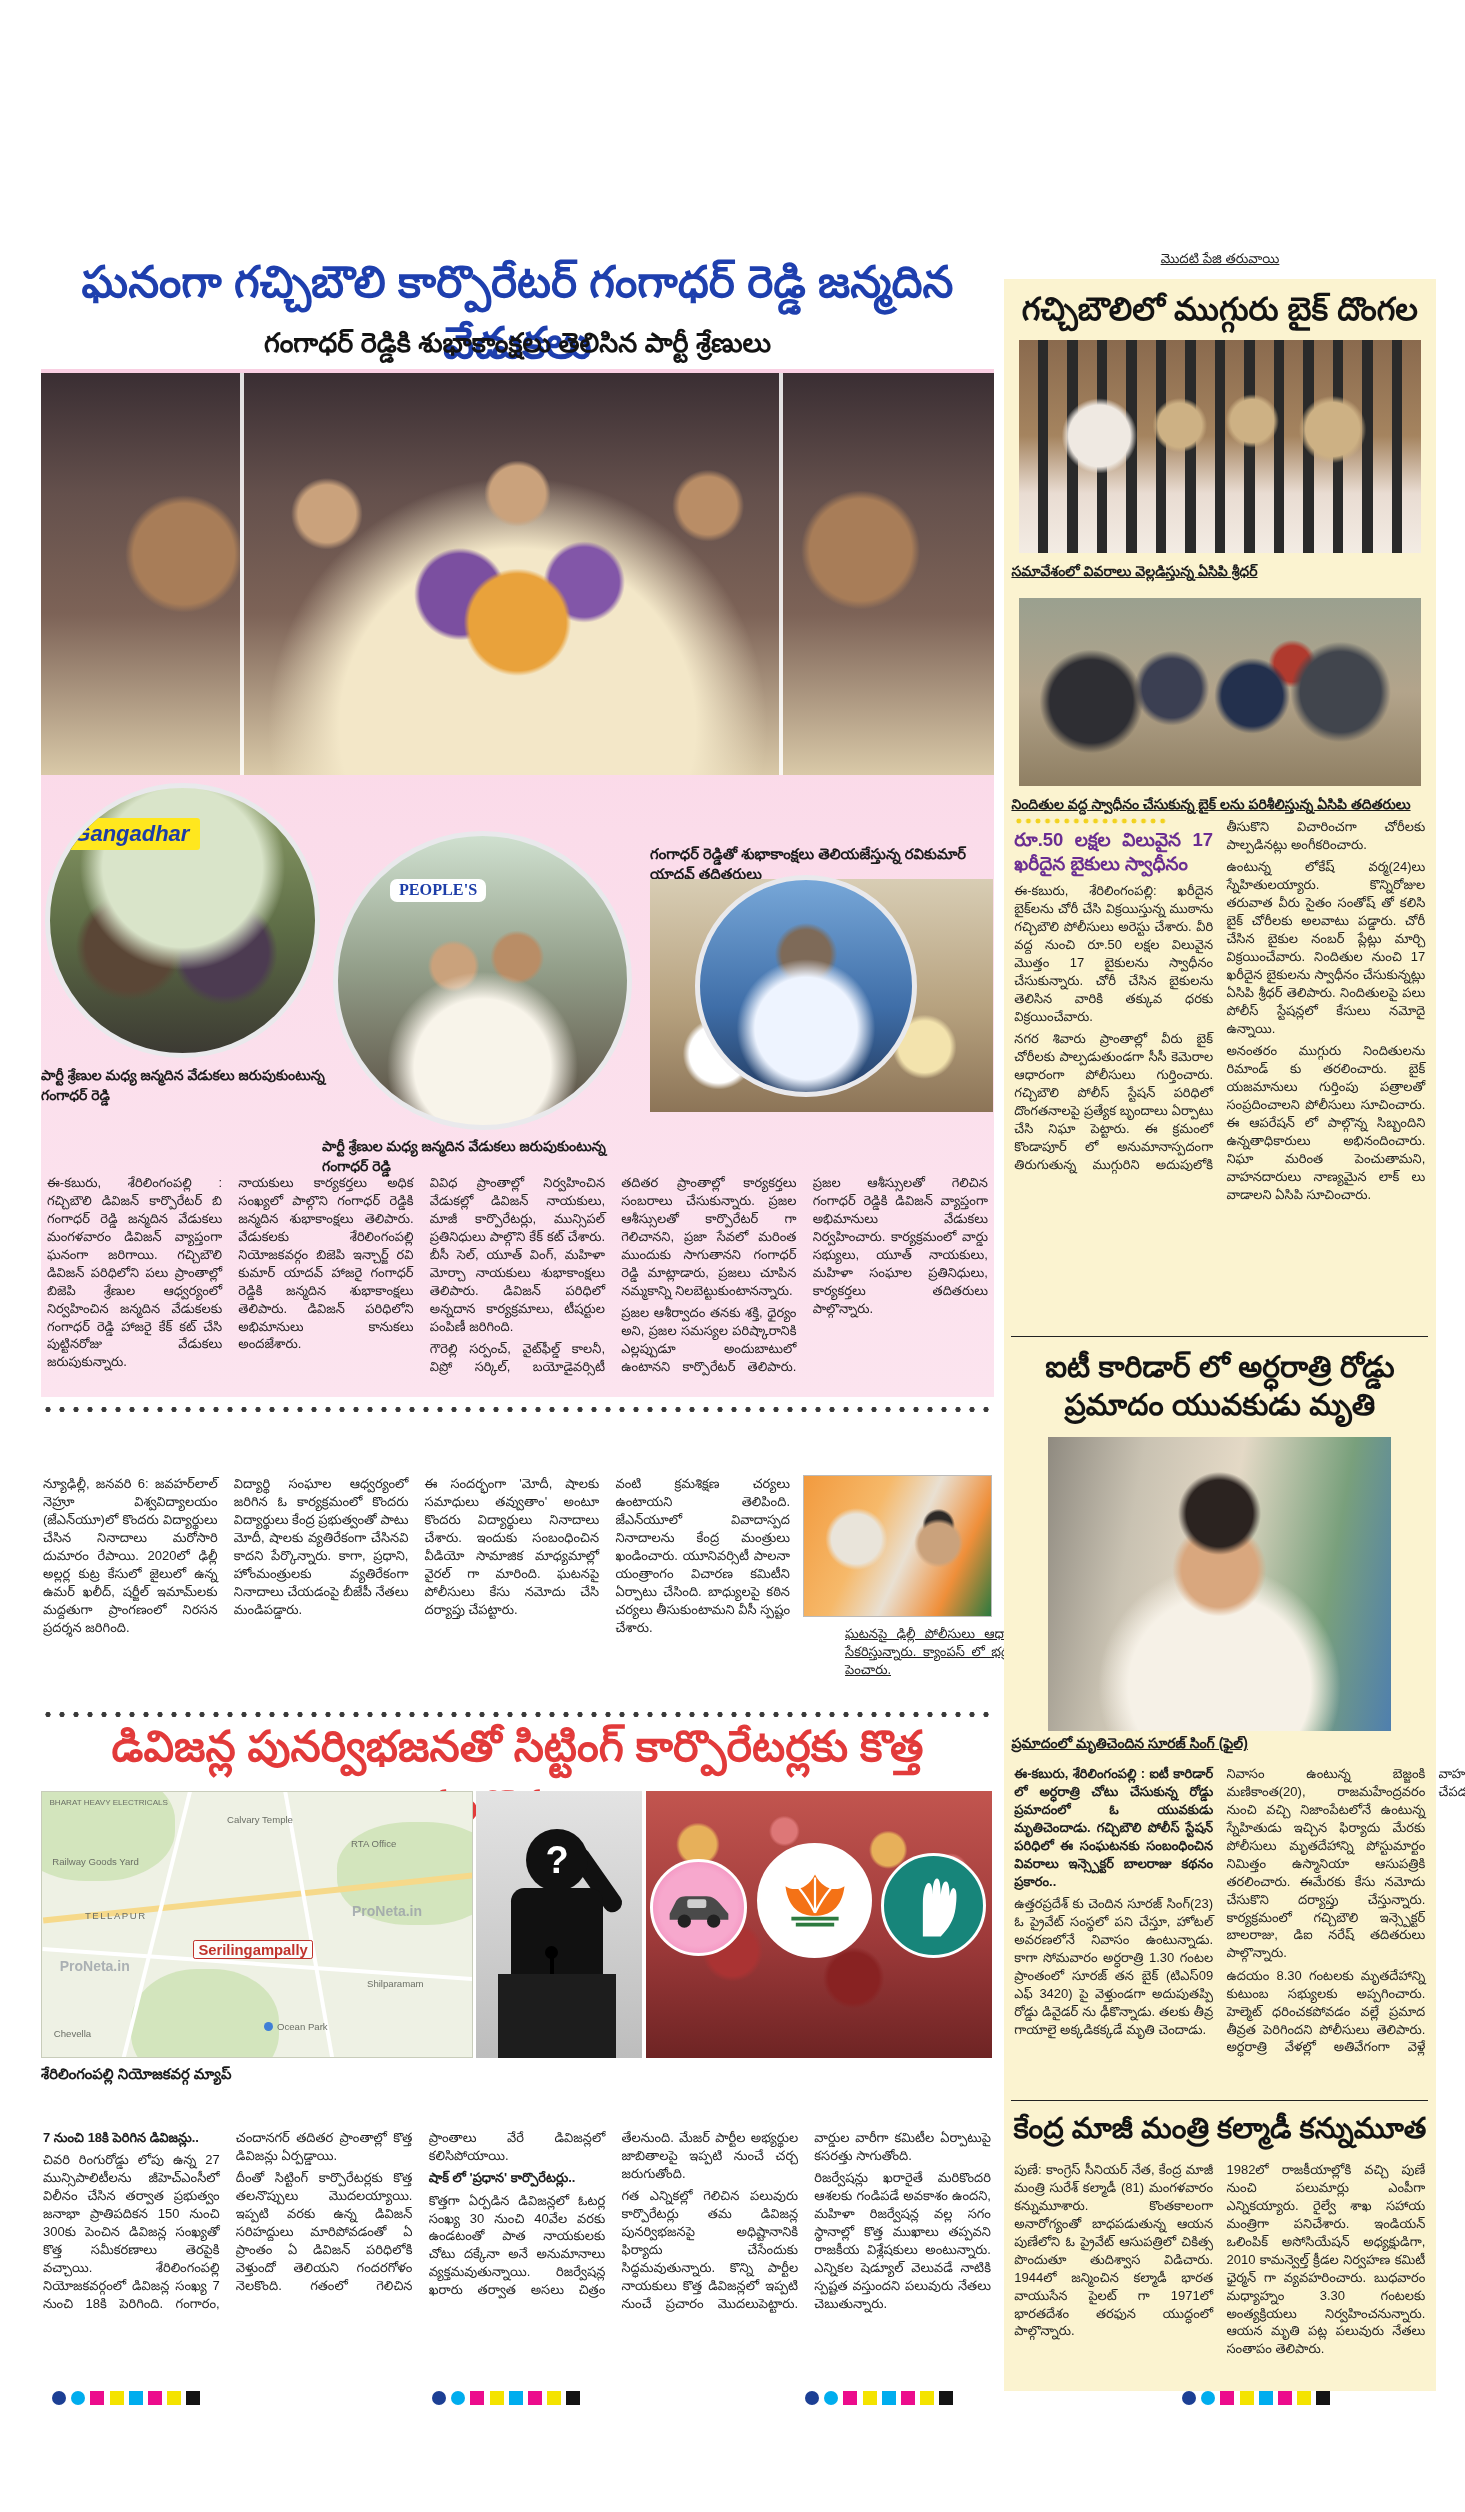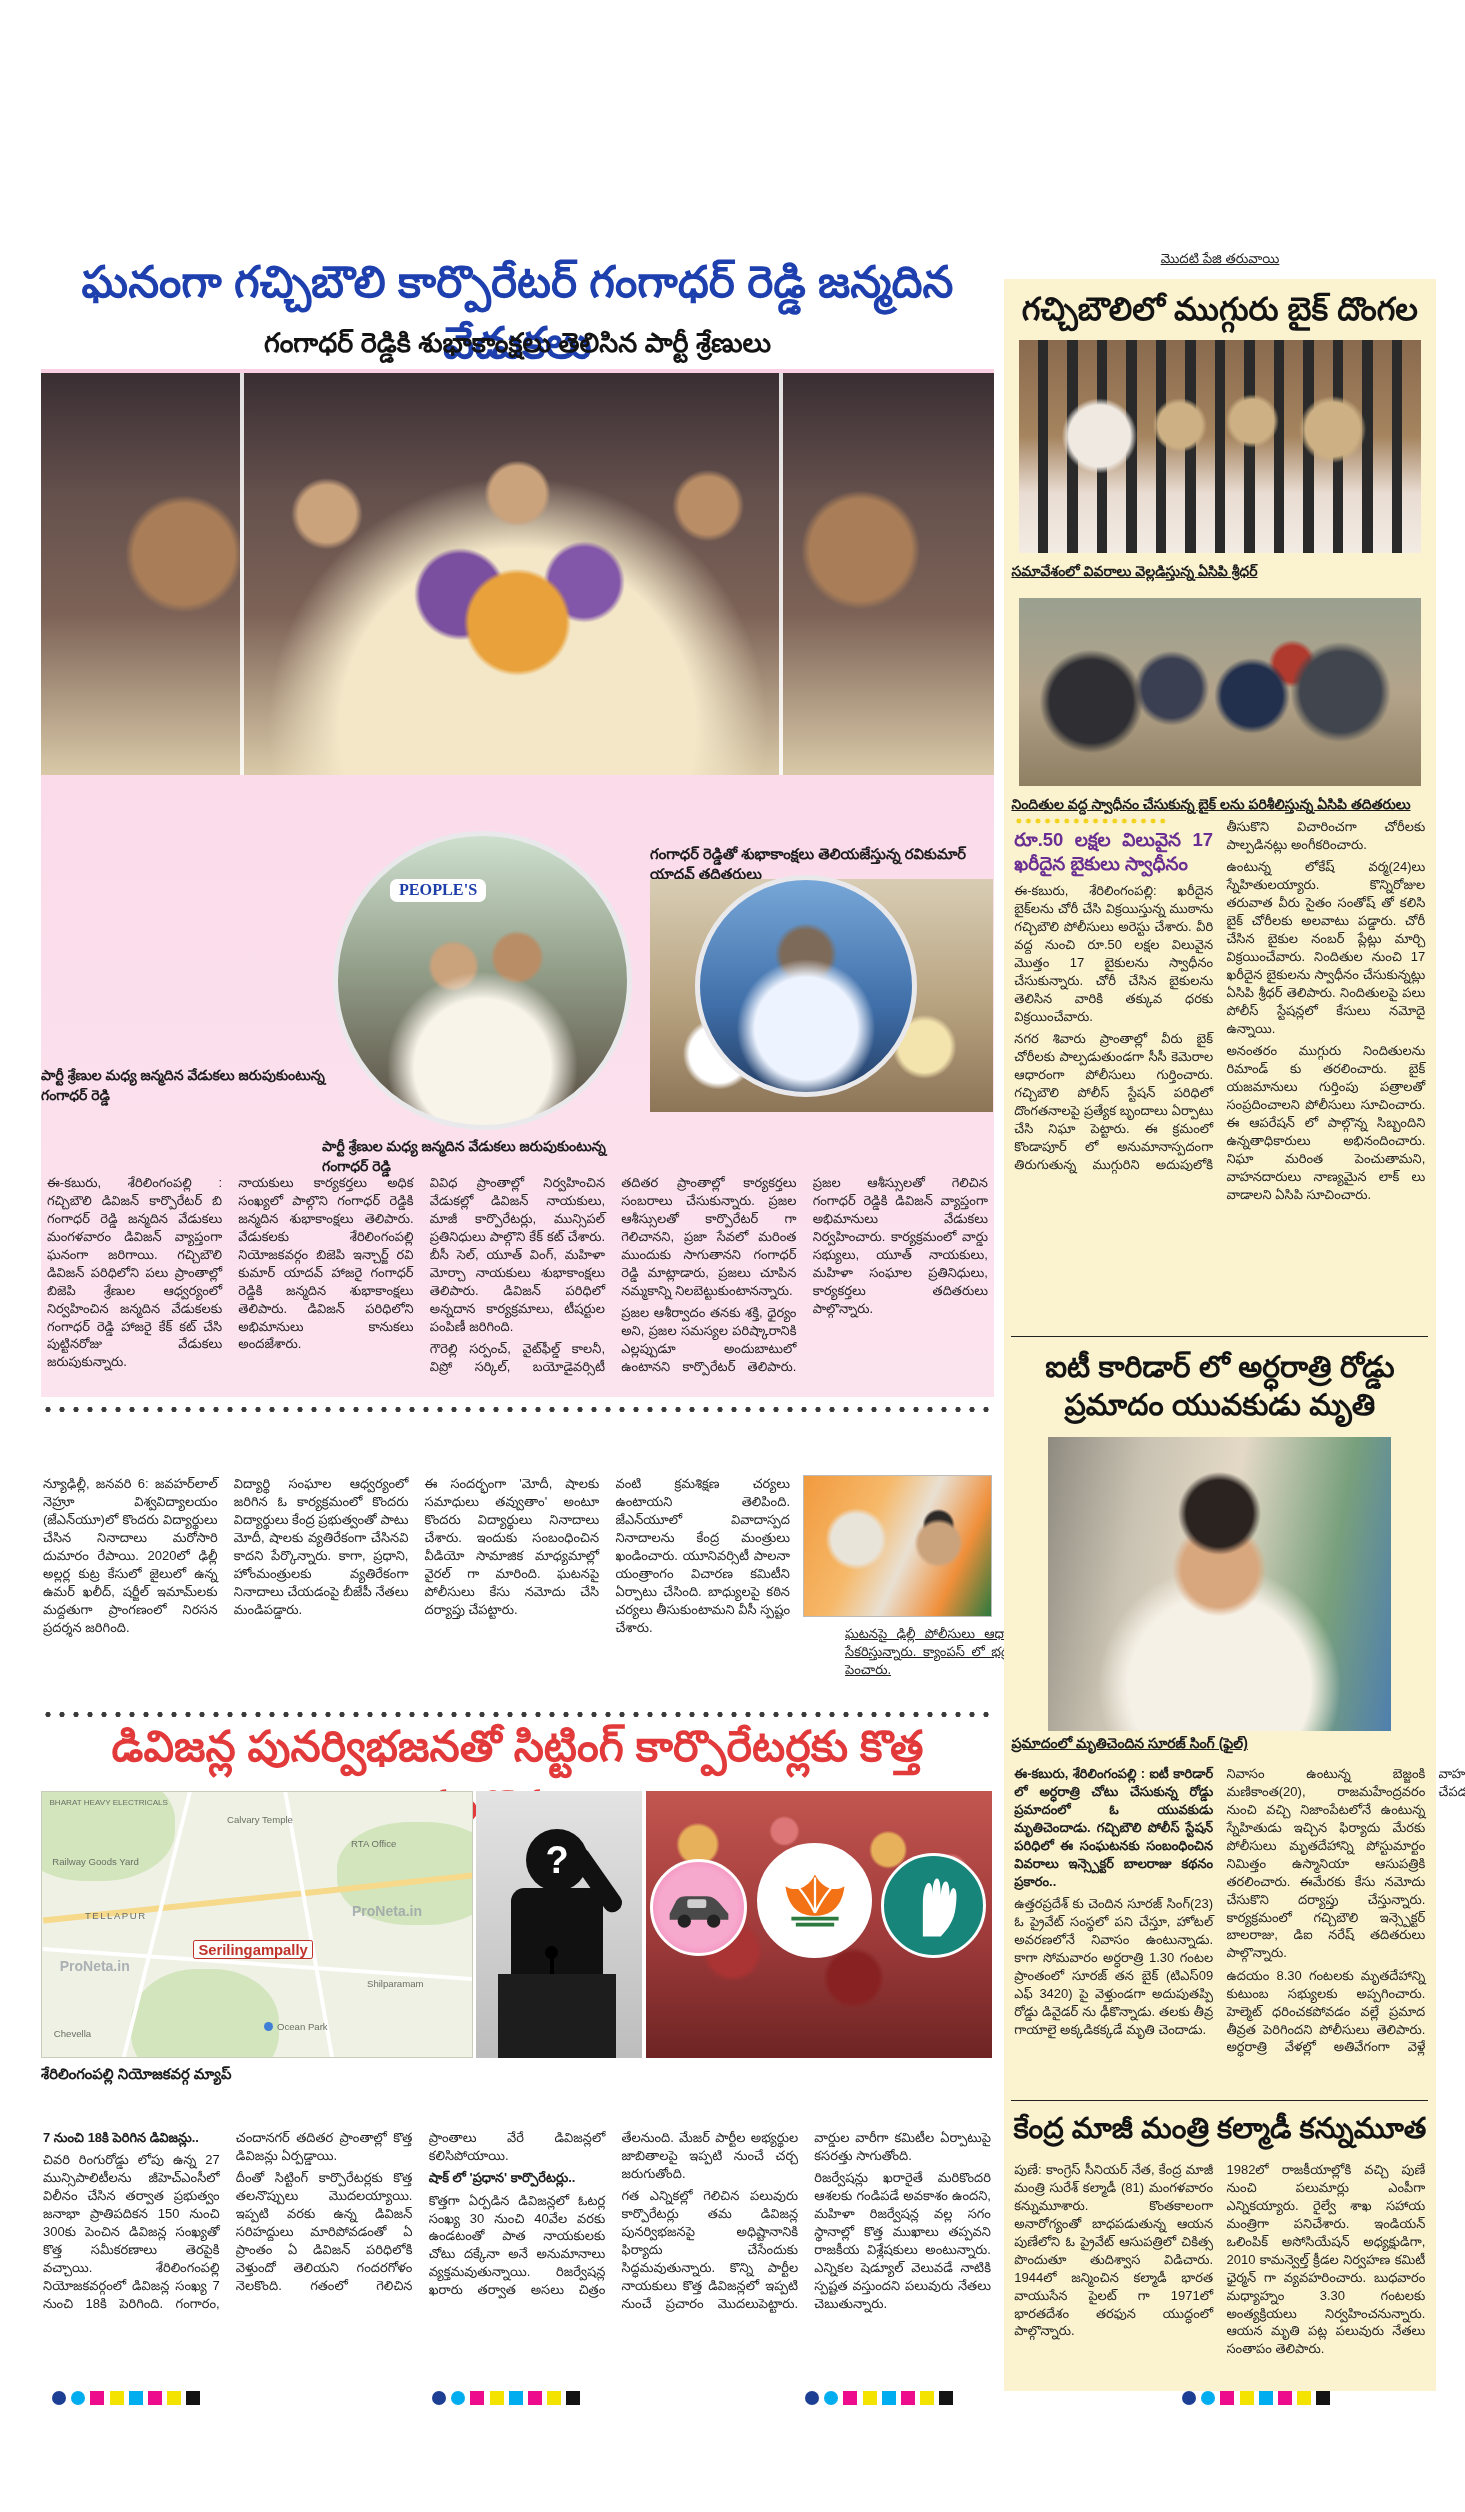--- a/index.html
+++ b/index.html
@@ -207,20 +207,23 @@
   <div class="lead-sub">గంగాధర్ రెడ్డికి శుభాకాంక్షలు తెలిసిన పార్టీ శ్రేణులు</div>
 
   <div class="pinkzone">
     <div class="photo lead-photo">
       <div class="seam" style="left:199px"></div>
       <div class="seam" style="left:738px"></div>
     </div>
 
     <div class="cap lead-cap-right">గంగాధర్ రెడ్డితో శుభాకాంక్షలు తెలియజేస్తున్న రవికుమార్ యాదవ్ తదితరులు</div>
 
+    <div class="circ circ-left">
+      <div class="banner-yellow">Gangadhar</div>
+    </div>
     <div class="circ circ-center">
       <div class="banner-white">PEOPLE'S</div>
     </div>
     <div class="photo wide-photo"></div>
     <div class="circ circ-right"></div>
 
     <div class="cap lead-cap-left">పార్టీ శ్రేణుల మధ్య జన్మదిన వేడుకలు జరుపుకుంటున్న గంగాధర్ రెడ్డి</div>
     <div class="cap lead-cap-center">పార్టీ శ్రేణుల మధ్య జన్మదిన వేడుకలు జరుపుకుంటున్న గంగాధర్ రెడ్డి</div>
 
     <div class="bodycols lead-body">

